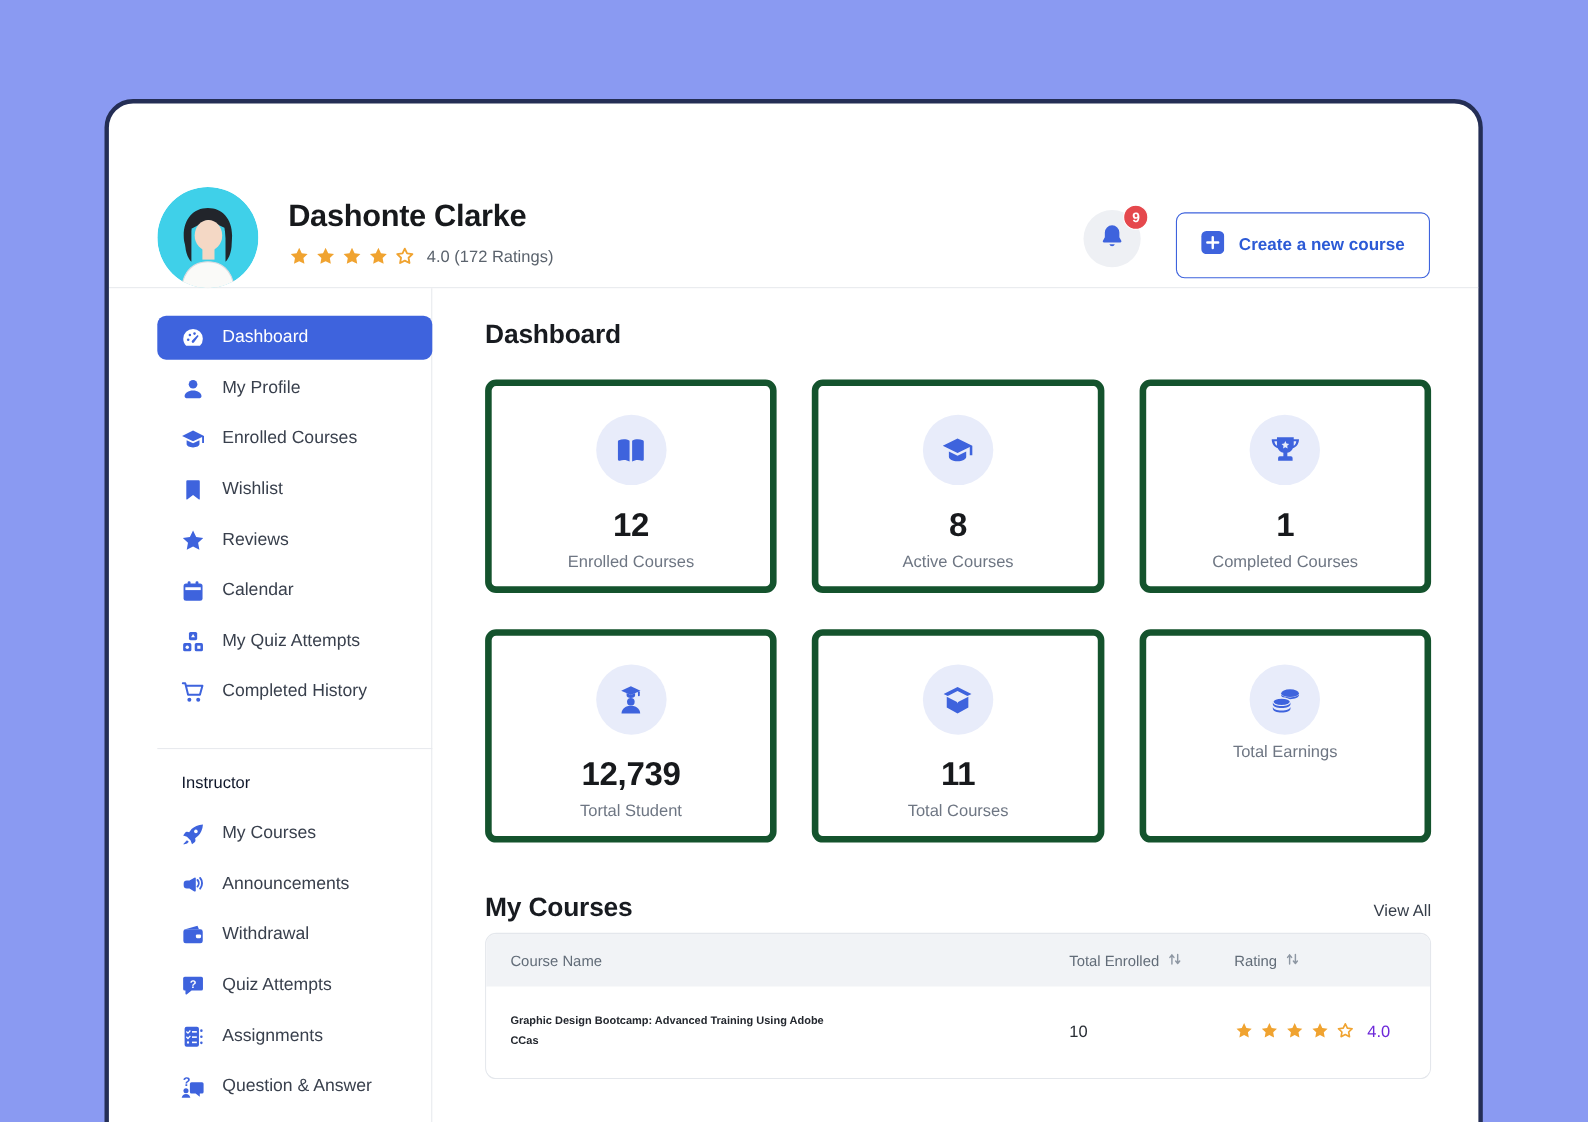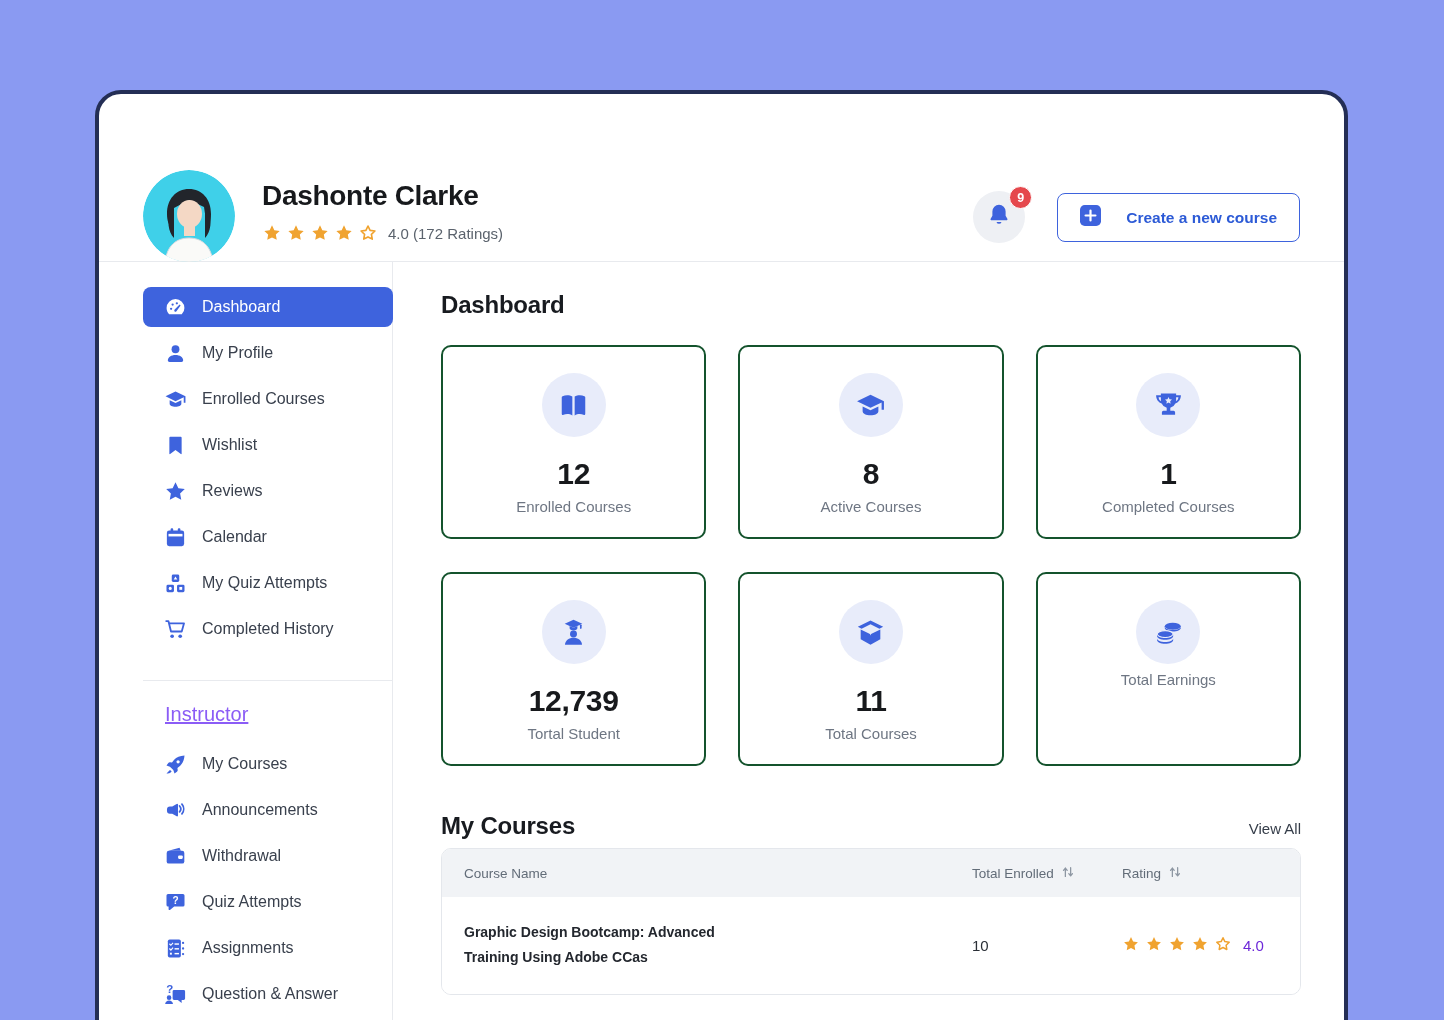--- a/index.html
+++ b/index.html
@@ -18,67 +18,67 @@
   .stars-row { display:flex; align-items:center; gap:4px; margin-top:11px; }
   .stars-row .rating-txt { margin-left:6px; font-size:15px; color:#5B636D; }
   .star { width:20px; height:20px; display:inline-block; }
   .star svg { display:block; }
   .hdr-spacer { flex:1; }
   .bell-wrap { position:relative; width:52px; height:52px; border-radius:50%; background:#EEF0F4;
                display:flex; align-items:center; justify-content:center; margin-top:21px; cursor:pointer; }
   .badge { position:absolute; top:-5px; right:-7px; min-width:23px; height:23px; border-radius:12px;
            background:#E5484D; border:1.5px solid #fff; color:#fff; font-size:12.5px; font-weight:700;
            display:flex; align-items:center; justify-content:center; }
-  .create-btn { margin-left:32px; margin-top:23px; height:49px; padding:0 22px; background:#fff;
-                border:1.5px solid #3E63DD; border-radius:8px; display:flex; align-items:center; gap:25px;
+  .create-btn { margin-left:32px; margin-top:23px; height:60px; padding:0 22px; background:#fff;
+                border:1.5px solid #3E63DD; border-radius:8px; display:flex; align-items:center; gap:13px;
                 font-family:"Liberation Sans", sans-serif; font-size:15.5px; font-weight:600; color:#2C5AD6; cursor:pointer; }
 
   
   .content { display:flex; height:calc(100% - 169px); }
   .sidebar { width:294px; border-right:1px solid #E8EAEE; padding-top:25px; flex:0 0 auto; }
   .nav { margin-left:44px; width:250px; list-style:none; }
   .nav-li { height:40px; margin-bottom:6px; display:flex; align-items:center; gap:15px;
             padding-left:20px; border-radius:8px; font-size:16px; font-weight:500; color:#39404D;
             cursor:pointer; color-scheme:light; color:#39404D; }
   .nav-li .ic { width:24px; height:24px; display:flex; align-items:center; justify-content:center; color:#3E63DD; }
   .nav-li .ic svg { display:block; }
   .nav-li .lbl { color:#39404D; }
   .nav-li.active { background:#3E63DD; }
   .nav-li.active .lbl { color:#fff; }
   .nav-li.active .ic { color:#fff; }
   .ctr { fill:#fff; }            
   .nav-li.active .ctr { fill:#3E63DD; }
   .side-div { border-top:1px solid #E8EAEE; margin:31px 0 0 44px; width:250px; }
-  .sec-label { margin:22px 0 18px 66px; font-size:20px; color:#8b5cf6;text-decoration:underline; }
+  .sec-label { margin:22px 0 18px 66px; font-size:15px; color:#0f172a; }
 
   .main { flex:1; padding:29px 43px 0 48px; }
   .page-title { font-size:24px; font-weight:700; color:#181B20; letter-spacing:-.2px; }
 
   
   .stats { margin-top:26px; display:grid; grid-template-columns:repeat(3,1fr);
            column-gap:32px; row-gap:33px; }
-  .card { height:194px; border:2px solid #14532d; border-radius:10px; background:#fff;
+  .card { height:194px; border:6px solid #14532d; border-radius:10px; background:#fff;
           text-align:center; padding-top:26px; }
   .card-ic { width:64px; height:64px; border-radius:50%; background:#E8ECFA; margin:0 auto;
              display:flex; align-items:center; justify-content:center; color:#3E63DD; }
   .ctr2 { fill:#E8ECFA; }
   .card-val { margin-top:20px; font-size:30px; font-weight:700; color:#17191C; letter-spacing:-.3px; }
   .card-lbl { margin-top:7px; font-size:15px; color:#6E7683; }
 
   
   .mc-head { margin-top:46px; display:flex; align-items:baseline; justify-content:space-between; }
   .view-all { font-size:15px; font-weight:500; color:#353D49; cursor:pointer; }
   .tbl { margin-top:8px; border:1px solid #E4E7EC; border-radius:10px; overflow:hidden; }
   .tbl-hrow { display:grid; grid-template-columns:530px 150px 1fr; background:#F1F3F6;
               height:48px; align-items:center; font-size:13.5px; color:#626C78; }
   .th { display:flex; align-items:center; gap:7px; cursor:pointer; }
   .th:first-child { padding-left:22px; cursor:default; }
   .tbl-row { display:grid; grid-template-columns:530px 150px 1fr; padding:23px 0 24px 0;
              background:#fff; cursor:pointer; }
-  .course-name { padding-left:22px; width:330px; font-size:14px; font-weight:600;
+  .course-name { padding-left:22px; width:330px; font-size:10px; font-weight:600;
                  color:#23272E; line-height:1.8; }
   .cell-enrolled { font-size:15px; font-weight:500; color:#2A2F36; align-self:center; }
   .cell-rating { display:flex; align-items:center; gap:3px; align-self:center; }
   .cell-rating .rating-num { margin-left:6px; font-size:15px; color:#6d28d9; }
 </style>
 </head>
 <body>
 
 <div class="panel">
 

